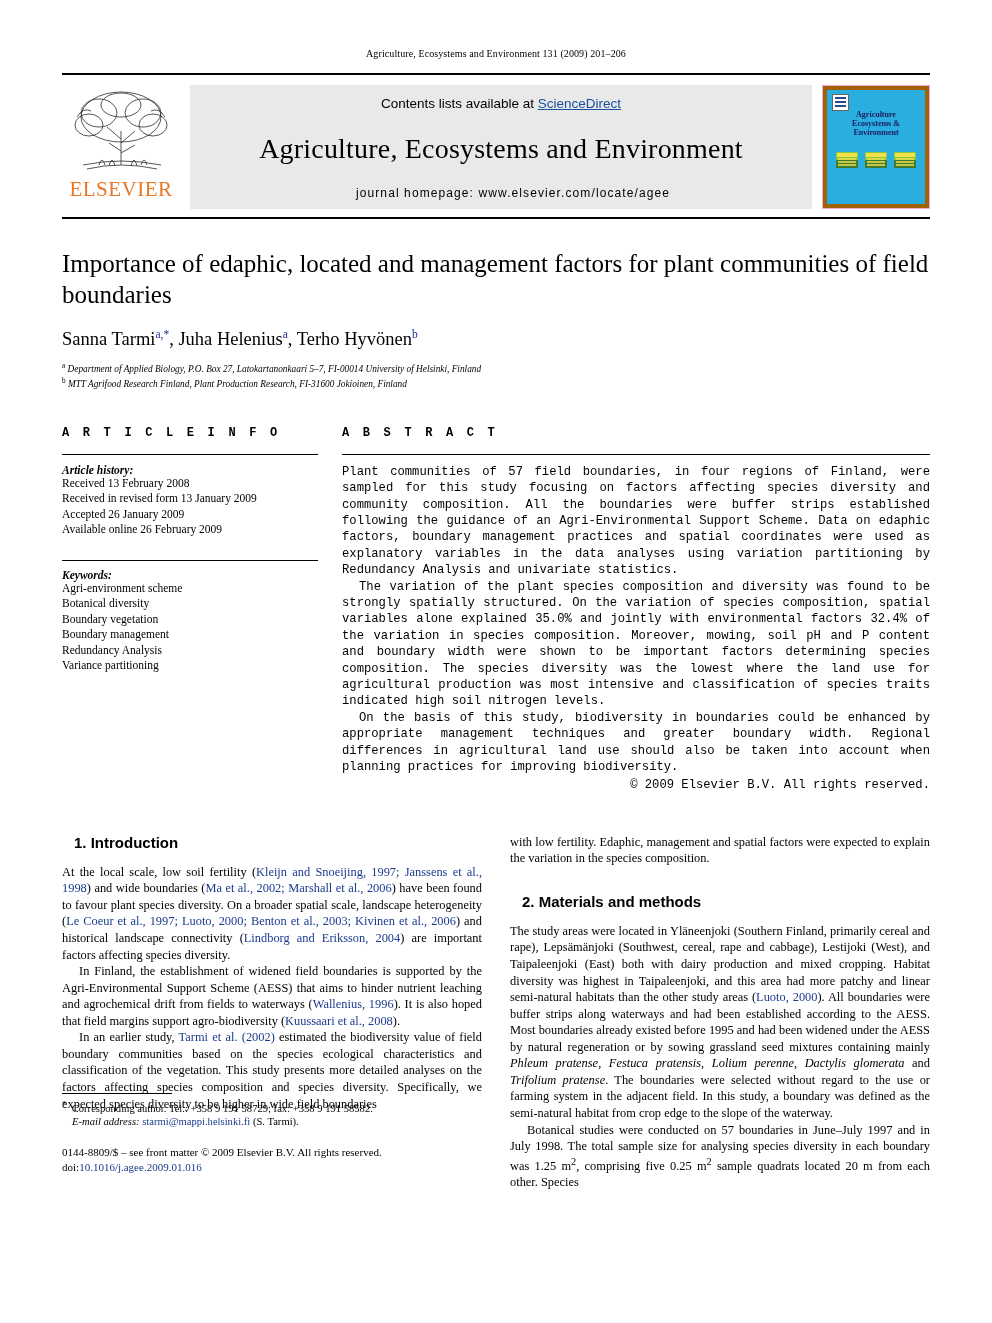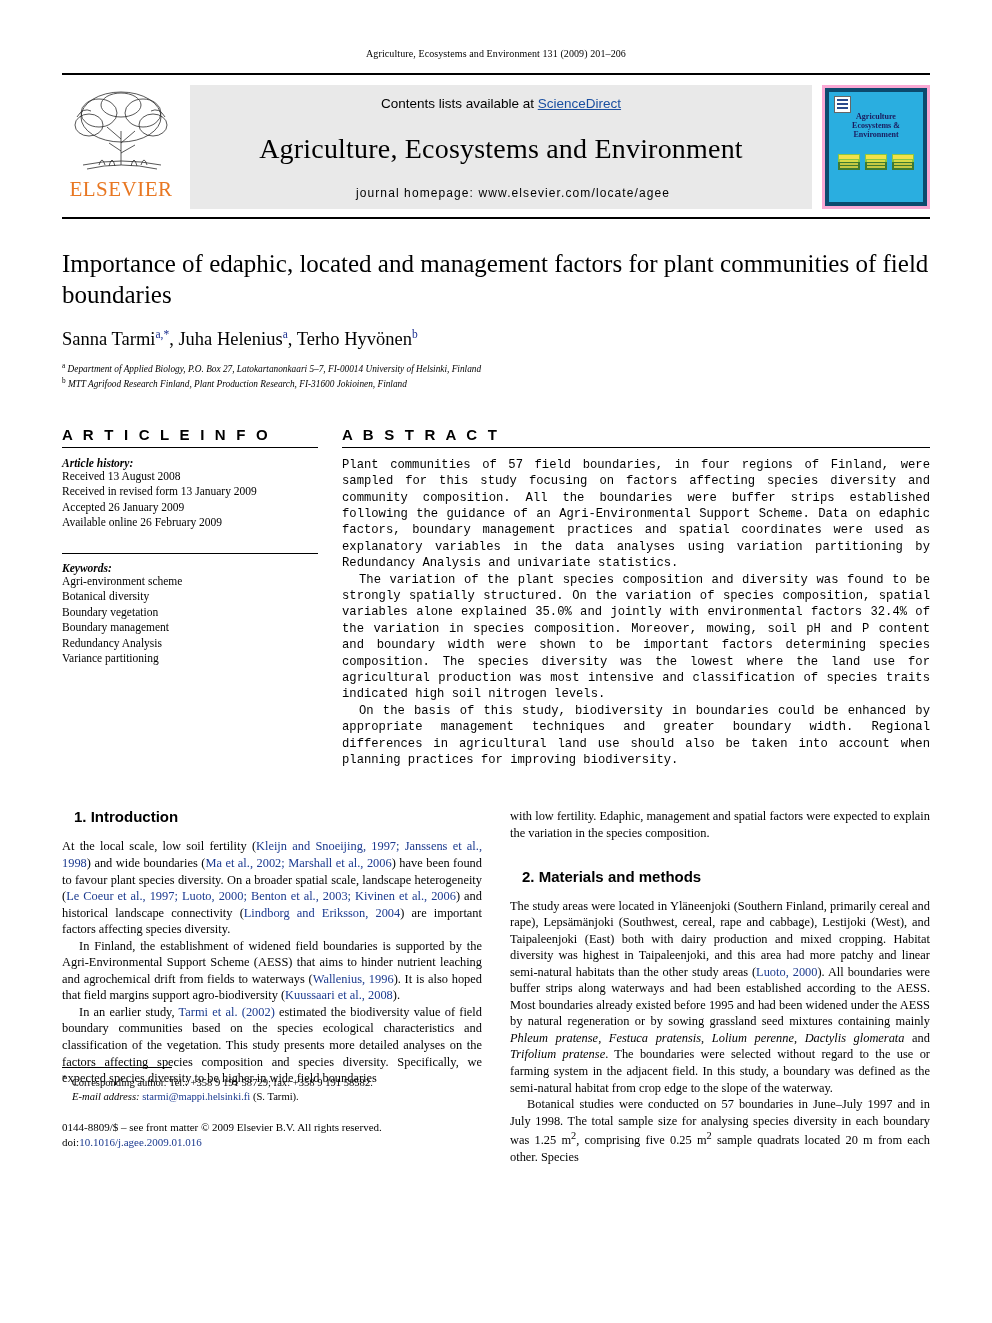--- a/index.html
+++ b/index.html
@@ -84,22 +84,22 @@
   }
   .homepage-line {
     font-size: 12px;
     font-family: "Liberation Sans", sans-serif;
     letter-spacing: 1.1px;
     padding-left: 24px;
   }
   .cover-thumb {
     flex: 0 0 108px;
     width: 108px;
-    border: 3px solid #f9a8d4;
-    background: #0c4a6e;
+    border: 1px solid #f9a8d4;
+    background: #a16207;
     padding: 4px;
     box-sizing: border-box;
   }
   .cover-inner {
     background: #2aaee0;
     width: 100%;
     height: 100%;
     position: relative;
     box-sizing: border-box;
   }
@@ -165,25 +165,25 @@
 
   
   .info-abstract {
     margin: 34px 62px 0 62px;
     display: flex;
     gap: 24px;
   }
   .col-info { flex: 0 0 256px; }
   .col-abs  { flex: 1 1 auto; }
   .sect-head {
-    font-size: 15px;
+    font-size: 12px;
     font-weight: bold;
     letter-spacing: 3.2px;
-    font-family: Liberation Sans, sans-serif;
-    margin-bottom: 4px;
+    font-family: Liberation Mono, monospace;
+    margin-bottom: 14px;
   }
   .hr-thin { border-top: 1px solid #000; margin: 0 0 9px 0; }
   .hist-label, .kw-label {
     font-style: italic;
     font-weight: bold;
     font-size: 11.5px;
   }
   .info-line { font-size: 11.5px; line-height: 1.35; }
   .kw-block { margin-top: 22px; }
   .kw-block .hr-thin { margin-bottom: 8px; }
@@ -317,21 +317,21 @@
       <div><sup>b</sup> <span>MTT Agrifood Research Finland, Plant Production Research, FI-31600 Jokioinen, Finland</span></div>
     </div>
   </div>
 
   <div class="info-abstract">
 
     <div class="col-info">
       <div class="sect-head">A R T I C L E   I N F O</div>
       <div class="hr-thin"></div>
       <div class="hist-label">Article history:</div>
-      <div class="info-line">Received 13 August 2008</div>
+      <div class="info-line">Received 13 February 2008</div>
       <div class="info-line">Received in revised form 13 January 2009</div>
       <div class="info-line">Accepted 26 January 2009</div>
       <div class="info-line">Available online 26 February 2009</div>
 
       <div class="kw-block">
         <div class="hr-thin"></div>
         <div class="kw-label">Keywords:</div>
         <div class="info-line">Agri-environment scheme</div>
         <div class="info-line">Botanical diversity</div>
         <div class="info-line">Boundary vegetation</div>
@@ -341,20 +341,21 @@
       </div>
     </div>
 
     <div class="col-abs">
       <div class="sect-head">A B S T R A C T</div>
       <div class="hr-thin"></div>
       <div class="abstract-body">
         <p>Plant communities of 57 field boundaries, in four regions of Finland, were sampled for this study focusing on factors affecting species diversity and community composition. All the boundaries were buffer strips established following the guidance of an Agri-Environmental Support Scheme. Data on edaphic factors, boundary management practices and spatial coordinates were used as explanatory variables in the data analyses using variation partitioning by Redundancy Analysis and univariate statistics.</p>
         <p>The variation of the plant species composition and diversity was found to be strongly spatially structured. On the variation of species composition, spatial variables alone explained 35.0% and jointly with environmental factors 32.4% of the variation in species composition. Moreover, mowing, soil pH and P content and boundary width were shown to be important factors determining species composition. The species diversity was the lowest where the land use for agricultural production was most intensive and classification of species traits indicated high soil nitrogen levels.</p>
         <p>On the basis of this study, biodiversity in boundaries could be enhanced by appropriate management techniques and greater boundary width. Regional differences in agricultural land use should also be taken into account when planning practices for improving biodiversity.</p>
+        <div class="copyright">© 2009 Elsevier B.V. All rights reserved.</div>
       </div>
     </div>
   </div>
 
   <div class="body-cols">
 
     <div class="bcol">
       <h2 class="sec">1. Introduction</h2>
       <p class="ptext">At the local scale, low soil fertility (<span class="cite">Kleijn and Snoeijing, 1997; Janssens et al., 1998</span>) and wide boundaries (<span class="cite">Ma et al., 2002; Marshall et al., 2006</span>) have been found to favour plant species diversity. On a broader spatial scale, landscape heterogeneity (<span class="cite">Le Coeur et al., 1997; Luoto, 2000; Benton et al., 2003; Kivinen et al., 2006</span>) and historical landscape connectivity (<span class="cite">Lindborg and Eriksson, 2004</span>) are important factors affecting species diversity.</p>
       <p class="ptext">In Finland, the establishment of widened field boundaries is supported by the Agri-Environmental Support Scheme (AESS) that aims to hinder nutrient leaching and agrochemical drift from fields to waterways (<span class="cite">Wallenius, 1996</span>). It is also hoped that field margins support agro-biodiversity (<span class="cite">Kuussaari et al., 2008</span>).</p>

